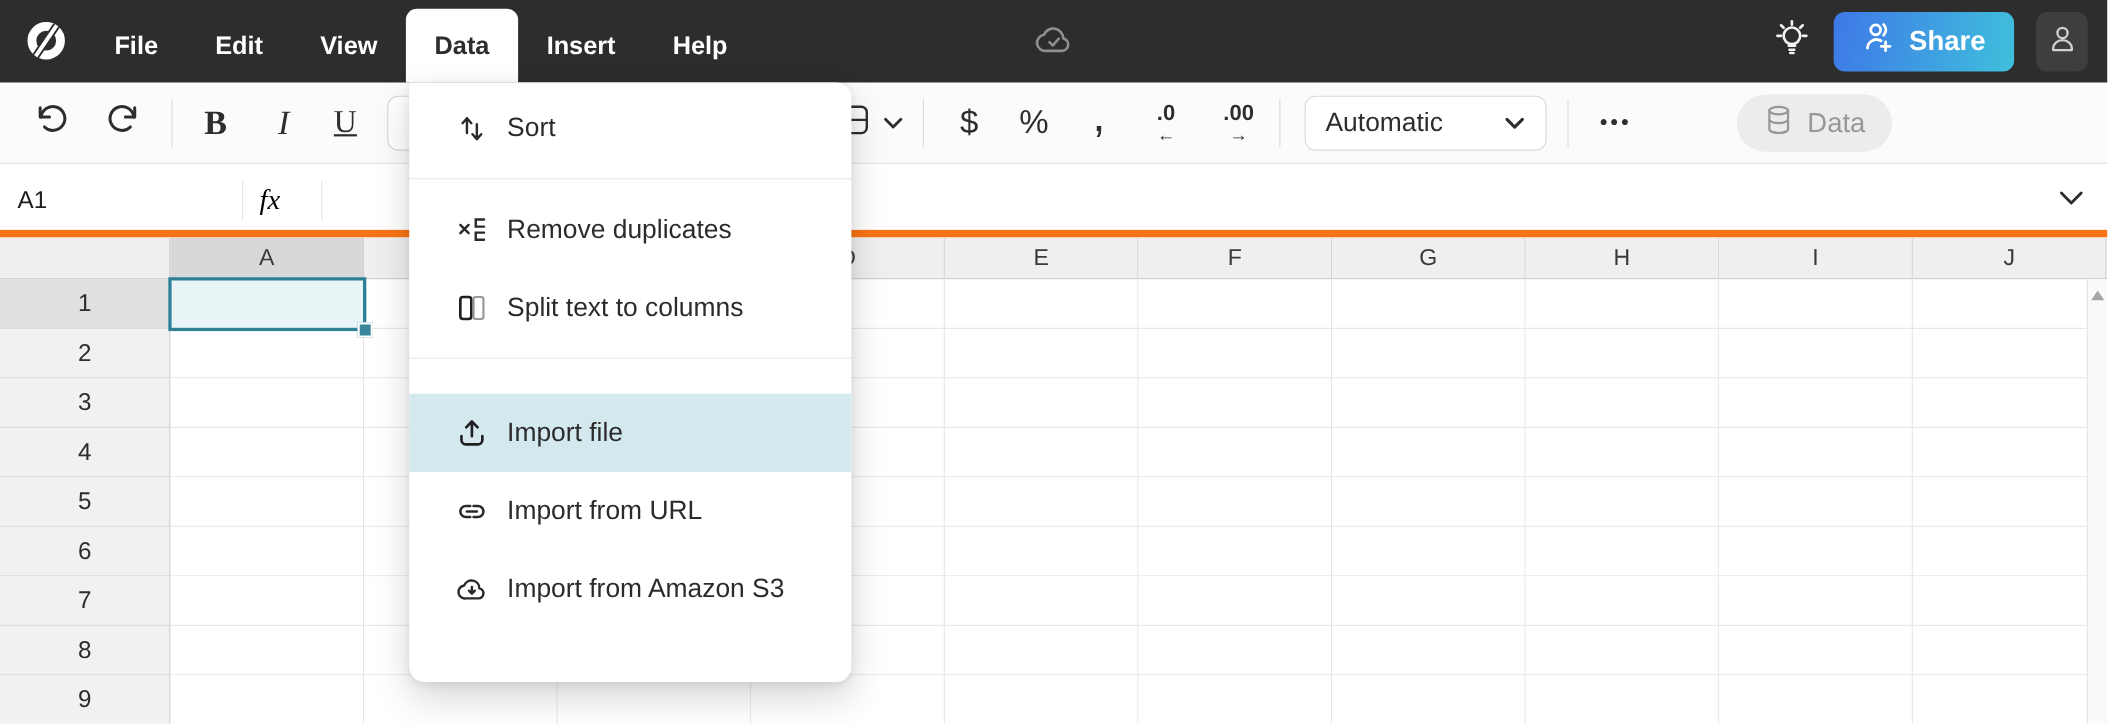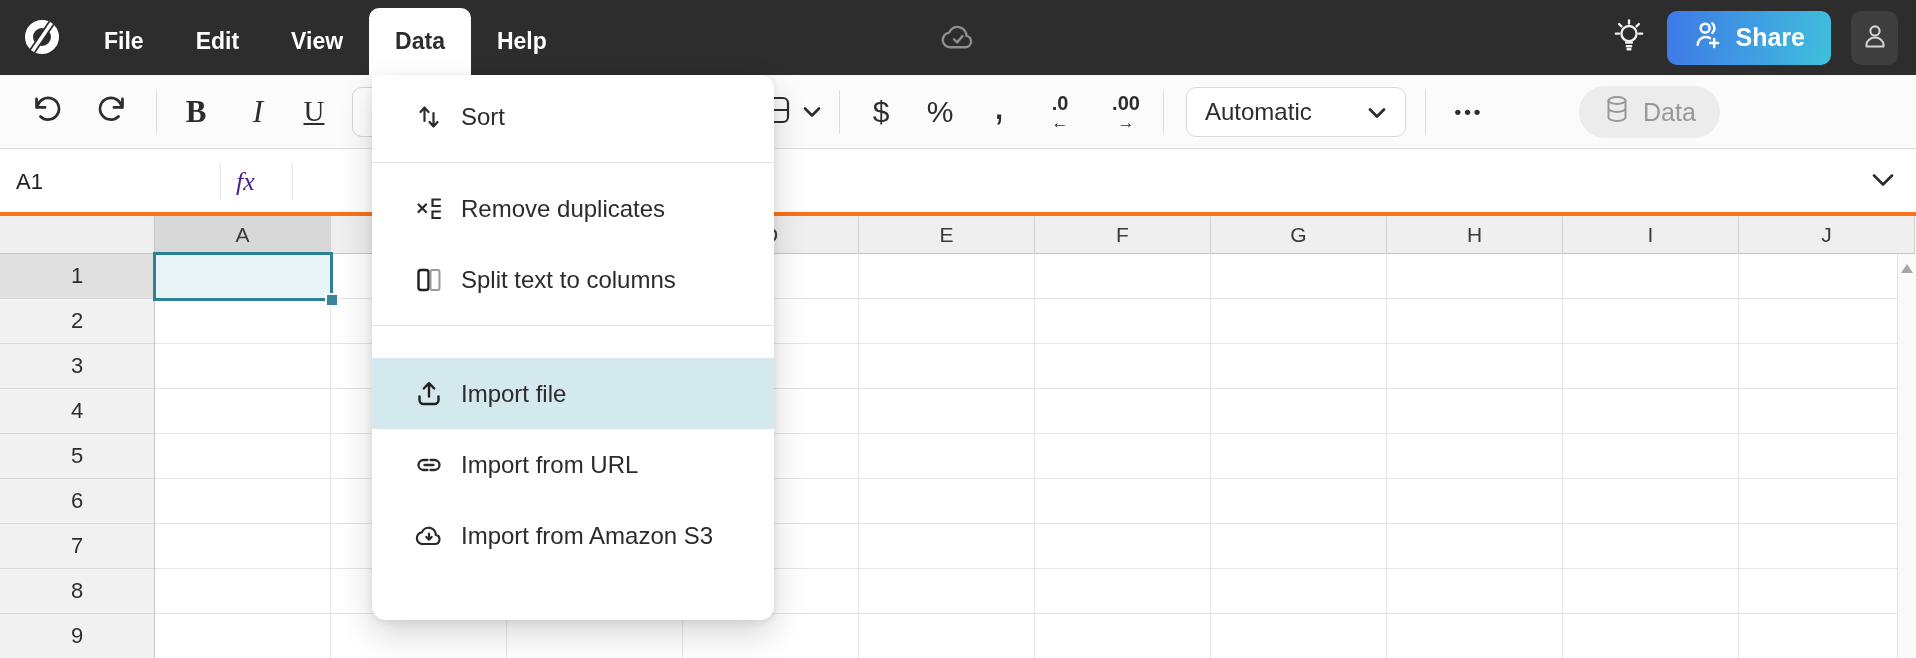--- a/index.html
+++ b/index.html
@@ -36,24 +36,24 @@
     background:#fff; display:flex; align-items:center; justify-content:space-between; padding:0 18px;
     font-size:24px; color:#2d2d2d;
   }
   .pill { position:absolute; top:11px; height:52px; border-radius:26px; background:#ececec; color:#97979b;
           display:flex; align-items:center; gap:12px; padding:0 24px; font-size:25px; font-weight:500; }
   .dec-stack { display:flex; flex-direction:column; align-items:center; line-height:1; }
   .dec-num { font-size:20px; font-weight:600; }
   .dec-arrow { font-size:17px; margin-top:1px; }
   .ghost-box { position:absolute; left:352px; top:12px; width:86px; height:50px; border:1.5px solid #d5d5d5; border-radius:10px; background:#fff; }
   
-  .formulabar { position:absolute; left:0; top:149px; width:1916px; height:67px; background:#fff; border-bottom:4px solid #f97316; }
+  .formulabar { position:absolute; left:0; top:149px; width:1916px; height:67px; background:#fff; border-bottom:7px solid #f97316; }
   .cellref { position:absolute; left:16px; top:0; height:66px; display:flex; align-items:center; font-size:22px; color:#1f1f1f; }
   .fb-sep { position:absolute; top:15px; width:1px; height:36px; background:#e3e3e3; }
-  .fx { position:absolute; left:236px; top:0; height:66px; display:flex; align-items:center; font-size:26px; font-style:italic; color:#4c1d95; font-family:"Liberation Serif", serif; }
+  .fx { position:absolute; left:236px; top:0; height:66px; display:flex; align-items:center; font-size:26px; font-style:italic; color:#000000; font-family:"Liberation Serif", serif; }
   .fb-chevron { position:absolute; right:20px; top:22px; }
   
   .grid { position:absolute; left:0; top:216px; width:1916px; height:442px; background:#fff; overflow:hidden; }
   .corner { position:absolute; left:0; top:0; width:155px; height:38px; background:#efefef; border-right:1px solid #c6c6c6; border-bottom:1px solid #c6c6c6; }
   .colhead { position:absolute; top:0; height:38px; background:#efefef; border-right:1px solid #d2d2d2; border-bottom:1px solid #c6c6c6;
              display:flex; align-items:center; justify-content:center; font-size:21px; color:#3a3a3a; }
   .colhead.sel { background:#d8d8d8; }
   .rowhead { position:absolute; left:0; width:155px; background:#f1f1f1; border-right:1px solid #c6c6c6; border-bottom:1px solid #d9d9d9;
              display:flex; align-items:center; justify-content:center; font-size:22px; color:#2d2d2d; }
   .rowhead.sel { background:#e0e0e0; }
@@ -83,20 +83,21 @@
         <circle cx="20" cy="20" r="13" fill="none" stroke="#ffffff" stroke-width="8"></circle>
         <line x1="29.5" y1="6" x2="10.5" y2="34" stroke="#2d2d2d" stroke-width="7"></line>
         <line x1="29.5" y1="6" x2="10.5" y2="34" stroke="#ffffff" stroke-width="3.5"></line>
       </svg>
     </div>
     <nav class="nav" id="nav-menus">
         <div class="nav-item">File</div>
         <div class="nav-item">Edit</div>
         <div class="nav-item">View</div>
         <div class="nav-item active">Data</div>
+        <div class="nav-item">Insert</div>
         <div class="nav-item">Help</div>
       </nav>
     <div class="title-wrap">
       <span>
         <svg width="38" height="30" viewBox="0 0 30 24" fill="none" stroke="#8f8f8f" stroke-width="1.9" stroke-linecap="round" stroke-linejoin="round">
           <path d="M9.5 21 h11.5 a4.6 4.6 0 0 0 0.8 -9.1 A7.2 7.2 0 0 0 7.9 9.3 A5.1 5.1 0 0 0 9.5 21 Z"></path>
           <path d="M11.8 14.6 l2.5 2.5 4.3 -5"></path>
         </svg>
       </span>
     </div>

